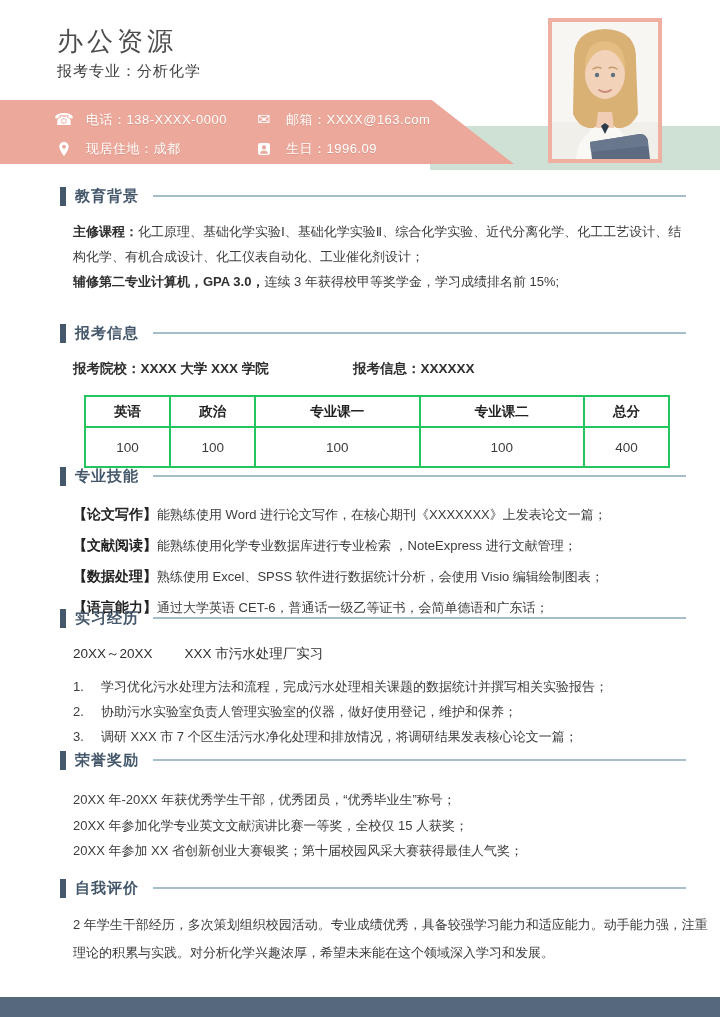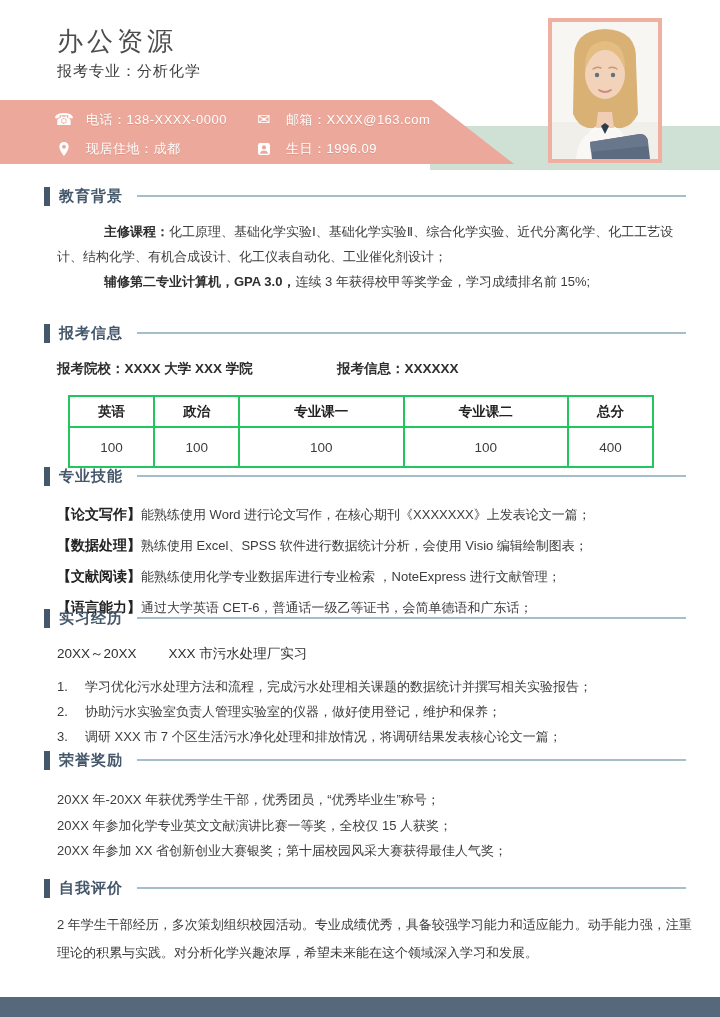--- a/index.html
+++ b/index.html
@@ -40,27 +40,27 @@
   .contact-text { font-size:13px; font-weight:normal; letter-spacing:.5px; text-shadow:0 1px 0 rgba(170,90,75,.25); white-space:nowrap; }
 
   
   .photo {
     position:absolute; left:548px; top:18px; width:114px; height:145px;
     border:4px solid #efb0a2; background:#f8f8f6; z-index:3; overflow:hidden;
   }
   .photo svg { display:block; width:100%; height:100%; }
 
   
-  .section { position:absolute; left:44px; right:34px; }
+  .section { position:absolute; left:60px; right:34px; }
   .sec-head { display:flex; align-items:center; height:22px; }
   .sec-bar { width:6px; height:19px; background:#45586b; flex:none; }
   .sec-title { margin-left:9px; font-size:15px; font-weight:bold; color:#44576b; letter-spacing:1px; white-space:nowrap; }
   .sec-line { flex:1; height:2px; background:#a6beca; margin-left:14px; }
   .sec-body { margin:12px 0 0 13px; font-size:13px; line-height:25px; color:#3c3c3c; }
-  b, .bld { color:#2e2e2e;margin-left:47px; }
+  b, .bld { color:#2e2e2e; }
 
   #sec-edu  { top:185px; }
   #sec-app  { top:322px; }
   #sec-skill{ top:465px; }
   #sec-intern{ top:607px; }
   #sec-honor{ top:749px; }
   #sec-self { top:877px; }
 
   .edu-row { display:grid; grid-template-columns:170px 1fr auto; width:540px; font-weight:bold; font-size:13.5px; color:#2e2e2e; margin-bottom:4px; }
   .edu-row .mid { text-align:center; }
@@ -202,22 +202,22 @@
   </div>
 
   <div class="section" id="sec-skill">
     <div class="sec-head">
       <span class="sec-bar"></span>
       <span class="sec-title">专业技能</span>
       <span class="sec-line"></span>
     </div>
     <div class="sec-body">
       <div class="skill-line"><span class="skill-label">【论文写作】</span><span>能熟练使用 Word 进行论文写作，在核心期刊《XXXXXXX》上发表论文一篇；</span></div>
+      <div class="skill-line"><span class="skill-label">【文献阅读】</span><span>能熟练使用化学专业数据库进行专业检索 ，NoteExpress 进行文献管理；</span></div>
       <div class="skill-line"><span class="skill-label">【数据处理】</span><span>熟练使用 Excel、SPSS 软件进行数据统计分析，会使用 Visio 编辑绘制图表；</span></div>
-      <div class="skill-line"><span class="skill-label">【文献阅读】</span><span>能熟练使用化学专业数据库进行专业检索 ，NoteExpress 进行文献管理；</span></div>
       <div class="skill-line"><span class="skill-label">【语言能力】</span><span>通过大学英语 CET-6，普通话一级乙等证书，会简单德语和广东话；</span></div>
     </div>
   </div>
 
   <div class="section" id="sec-intern">
     <div class="sec-head">
       <span class="sec-bar"></span>
       <span class="sec-title">实习经历</span>
       <span class="sec-line"></span>
     </div>

